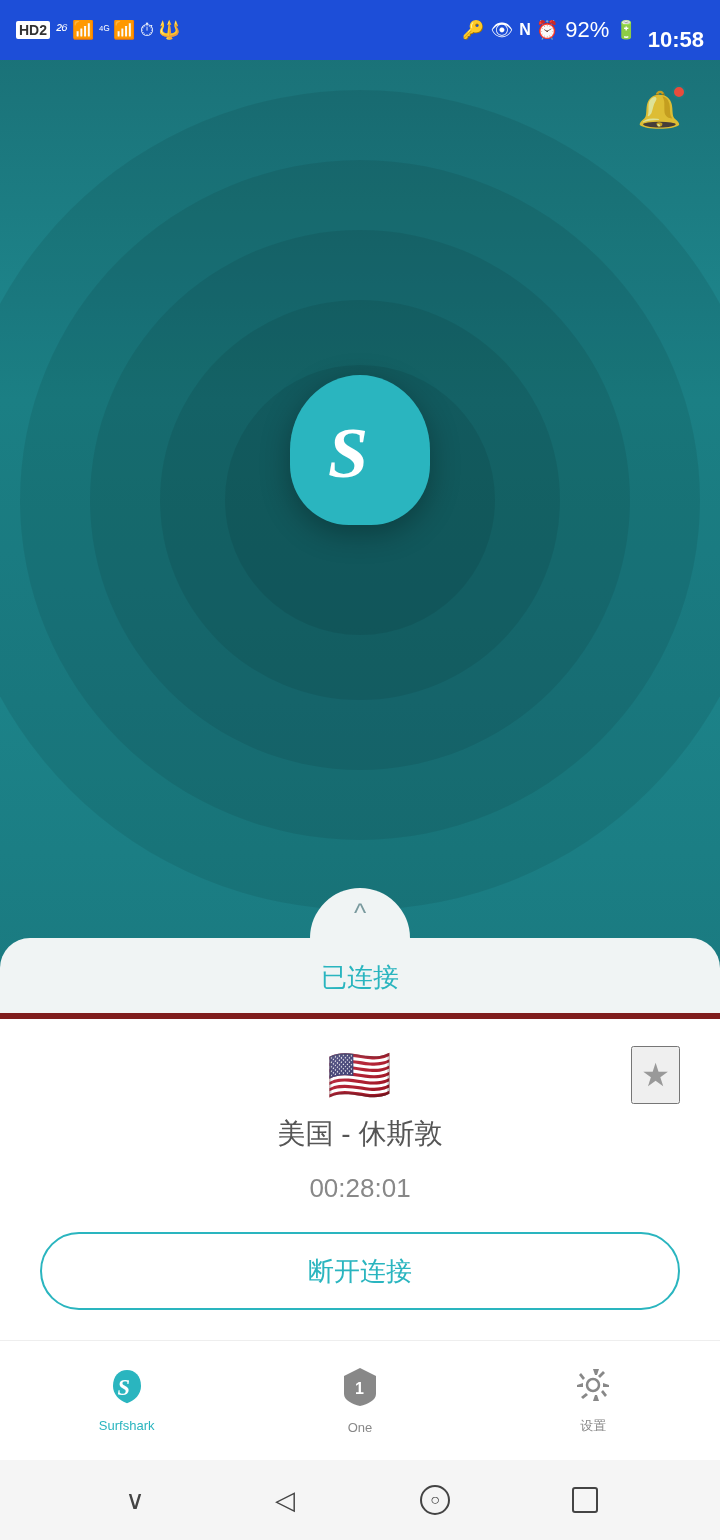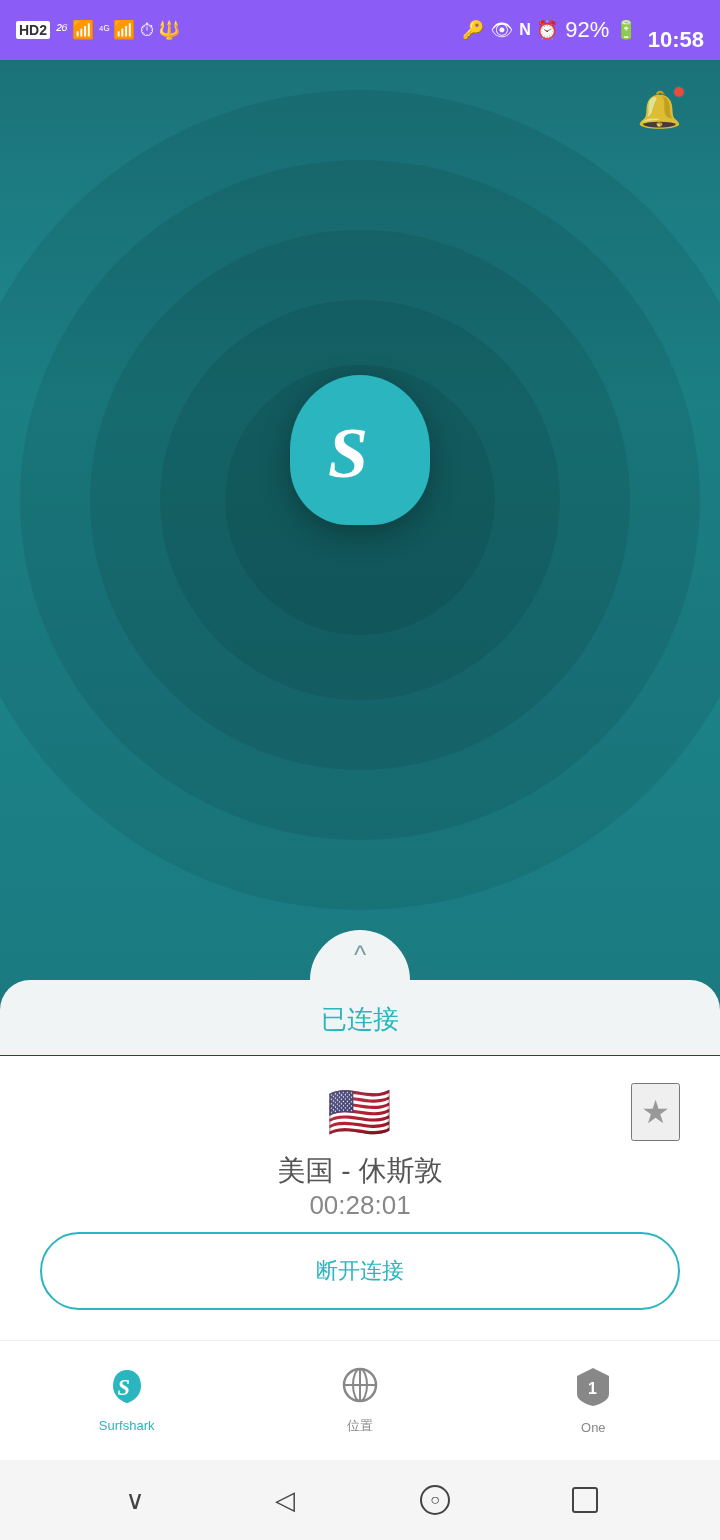--- a/index.html
+++ b/index.html
@@ -10,21 +10,21 @@
       overflow: hidden;
       font-family: 'PingFang SC', 'Hiragino Sans GB', 'Microsoft YaHei', sans-serif;
       background: #1a7a80;
       position: relative;
     }
 
     
     .status-bar {
       width: 100%;
       height: 60px;
-      background: #8b5cf6;
+      background: #1d4ed8;
       display: flex;
       align-items: center;
       justify-content: space-between;
       padding: 0 16px;
       position: relative;
       z-index: 10;
     }
     .status-left {
       display: flex;
       align-items: center;
@@ -165,21 +165,21 @@
       cursor: pointer;
     }
     .chevron-up {
       color: #7a9a9e;
       font-size: 26px;
       line-height: 1;
     }
     .connected-text-wrap {
       padding: 22px 0 18px;
       text-align: center;
-      border-bottom: 1px solid #7f1d1d;
+      border-bottom: 6px solid #7f1d1d;
     }
     .connected-text {
       font-size: 26px;
       color: #2ab5bf;
       font-weight: 500;
     }
 
     
     .white-card {
       background: white;
@@ -203,36 +203,36 @@
       transform: translateY(-50%);
       font-size: 32px;
       color: #999;
       cursor: pointer;
       padding: 8px;
     }
     .location-name {
       text-align: center;
       font-size: 28px;
       color: #555;
-      margin-bottom: 0;
+      margin-bottom: 20px;
     }
     .timer-text {
       text-align: center;
       font-size: 26px;
       color: #888;
-      margin-bottom: 11px;
+      margin-bottom: 28px;
       font-variant-numeric: tabular-nums;
     }
     .disconnect-btn {
       width: 100%;
       height: 78px;
       background: white;
       border: 2.5px solid #2ab5bf;
       border-radius: 50px;
-      font-size: 22px;
+      font-size: 26px;
       color: #2ab5bf;
       font-weight: 500;
       cursor: pointer;
       display: flex;
       align-items: center;
       justify-content: center;
     }
 
     
     .bottom-nav {
@@ -366,42 +366,47 @@
     <div class="nav-item">
       <span class="nav-icon active">
         <svg width="36" height="36" viewBox="0 0 80 90">
           <path d="M40 5 C20 5, 5 20, 5 45 C5 65, 20 82, 40 88 C60 82, 75 65, 75 45 C75 20, 60 5, 40 5Z" fill="#2ab5bf"></path>
           <text x="16" y="68" font-family="Georgia" font-size="56" font-style="italic" font-weight="bold" fill="white">S</text>
         </svg>
       </span>
       <span class="nav-label active">Surfshark</span>
     </div>
 
-    <div class="nav-item">
-      <span class="nav-icon">
-        <svg width="36" height="36" viewBox="0 0 36 36">
-          <circle cx="18" cy="18" r="16" fill="none" stroke="#888" stroke-width="2.5"></circle>
-          <line x1="18" y1="2" x2="18" y2="34" stroke="#888" stroke-width="2"></line>
-          <line x1="2" y1="18" x2="34" y2="18" stroke="#888" stroke-width="2"></line>
-          <ellipse cx="18" cy="18" rx="7" ry="16" fill="none" stroke="#888" stroke-width="2"></ellipse>
-        </svg>
-      </span>
-      <span class="nav-label">位置</span>
-    </div>
 
     <div class="nav-item">
       <span class="nav-icon">
         <svg width="36" height="40" viewBox="0 0 36 40">
           <path d="M18 2 L34 10 L34 28 C34 34, 26 38, 18 40 C10 38, 2 34, 2 28 L2 10 Z" fill="#888"></path>
           <text x="13" y="28" font-family="Arial" font-size="16" font-weight="bold" fill="white">1</text>
         </svg>
       </span>
       <span class="nav-label">One</span>
     </div>
 
+    <div class="nav-item">
+      <span class="nav-icon">
+        <svg width="36" height="36" viewBox="0 0 36 36">
+          <circle cx="18" cy="18" r="6" fill="none" stroke="#888" stroke-width="2.5"></circle>
+          <path d="M18 2 L20 8 L22 8 L24 2 Z" fill="#888"></path>
+          <path d="M18 34 L20 28 L22 28 L24 34 Z" fill="#888"></path>
+          <path d="M2 18 L8 16 L8 20 L2 20 Z" fill="#888"></path>
+          <path d="M34 18 L28 16 L28 20 L34 20 Z" fill="#888"></path>
+          <path d="M6 6 L10 11 L8 13 L4 8 Z" fill="#888"></path>
+          <path d="M30 30 L26 25 L28 23 L32 28 Z" fill="#888"></path>
+          <path d="M6 30 L11 26 L13 28 L8 32 Z" fill="#888"></path>
+          <path d="M30 6 L25 11 L23 9 L28 4 Z" fill="#888"></path>
+        </svg>
+      </span>
+      <span class="nav-label">设置</span>
+    </div>
   </div>
 
   <div class="sys-nav">
     <div class="sys-nav-btn">
       <span>∨</span>
     </div>
     <div class="sys-nav-btn">
       <span>◁</span>
     </div>
     <div class="sys-nav-btn">

